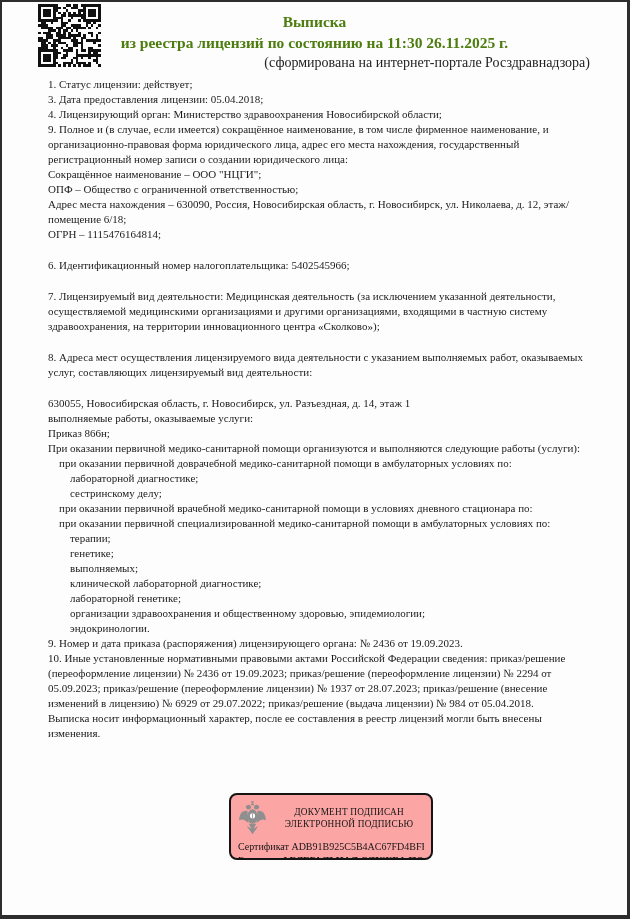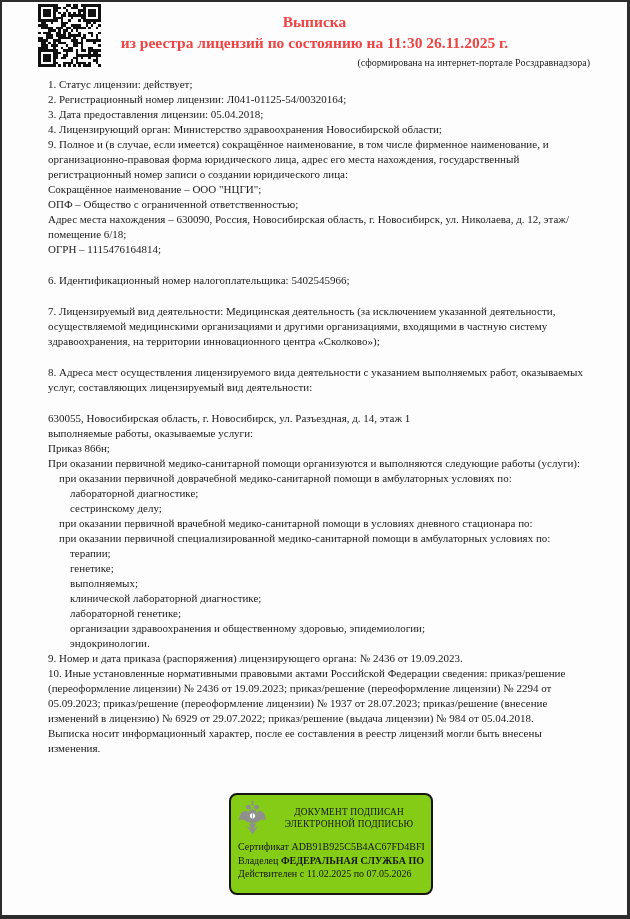--- a/index.html
+++ b/index.html
@@ -9,30 +9,30 @@
     font-family:"Liberation Serif","DejaVu Serif",serif;
     color:#1b1b1b;
     overflow:hidden;
   }
   .page{
     position:absolute;left:2px;top:2px;right:3px;bottom:4px;
     background:#fdfdfd;overflow:hidden;
   }
   .qr{position:absolute;left:36px;top:2px;width:63px;height:63px;fill:#111;shape-rendering:crispEdges;}
   .header{margin-top:9px;text-align:center;}
-  .title{font-weight:bold;font-size:15.5px;line-height:21px;color:#ef4444;text-align:center;}
-  .note{text-align:right;font-size:10px;line-height:12px;padding-right:37px;margin-top:4px;color:#222;}
+  .title{font-weight:bold;font-size:15.5px;line-height:21px;color:#4d7c0f;text-align:center;}
+  .note{text-align:right;font-size:14px;line-height:12px;padding-right:37px;margin-top:4px;color:#222;}
   .content{margin-top:8px;padding:0 36px 0 46px;font-size:11px;line-height:15px;}
   .para{margin:0;}
   .para.gap{margin-top:16px;}
   .para.ind1{text-indent:11px;}
   .para.ind2{padding-left:22px;}
   .stamp{
-    position:absolute;left:227px;top:791px;width:204px;height:102px;
-    border:2px solid #151515;border-radius:8px;background:#84cc16;
+    position:absolute;left:227px;top:791px;width:204px;height:67px;
+    border:2px solid #151515;border-radius:8px;background:#fca5a5;
     box-sizing:border-box;padding:5px 7px 3px 7px;overflow:hidden;
   }
   .stamp-head{display:flex;align-items:center;gap:7px;}
   .emblem{width:29px;height:36px;flex:none;}
   .stamp-titles{flex:1;text-align:center;font-size:9.3px;line-height:12px;color:#151515;letter-spacing:0.2px;}
   .stamp-lines{margin-top:4px;font-size:10px;line-height:13.5px;color:#151515;}
   .sline{white-space:nowrap;overflow:hidden;}
   .sline b{font-weight:bold;}
 </style>
 </head>
@@ -386,21 +386,20 @@
       </svg>
 
     <div class="header">
       <div class="title">Выписка</div>
       <div class="title">из реестра лицензий по состоянию на 11:30 26.11.2025 г.</div>
       <div class="note">(сформирована на интернет-портале Росздравнадзора)</div>
     </div>
 
     <div class="content">
         <div class="para ind0">1. Статус лицензии: действует;</div>
-        <div class="para ind0">2. Регистрационный номер лицензии: Л041-01125-54/00320164;</div>
         <div class="para ind0">3. Дата предоставления лицензии: 05.04.2018;</div>
         <div class="para ind0">4. Лицензирующий орган: Министерство здравоохранения Новосибирской области;</div>
         <div class="para ind0">9. Полное и (в случае, если имеется) сокращённое наименование, в том числе фирменное наименование, и организационно-правовая форма юридического лица, адрес его места нахождения, государственный регистрационный номер записи о создании юридического лица:</div>
         <div class="para ind0">Сокращённое наименование – ООО "НЦГИ";</div>
         <div class="para ind0">ОПФ – Общество с ограниченной ответственностью;</div>
         <div class="para ind0">Адрес места нахождения – 630090, Россия, Новосибирская область, г. Новосибирск, ул. Николаева, д. 12, этаж/помещение 6/18;</div>
         <div class="para ind0">ОГРН – 1115476164814;</div>
         <div class="para ind0 gap">6. Идентификационный номер налогоплательщика: 5402545966;</div>
         <div class="para ind0 gap">7. Лицензируемый вид деятельности: Медицинская деятельность (за исключением указанной деятельности, осуществляемой медицинскими организациями и другими организациями, входящими в частную систему здравоохранения, на территории инновационного центра «Сколково»);</div>
         <div class="para ind0 gap">8. Адреса мест осуществления лицензируемого вида деятельности с указанием выполняемых работ, оказываемых услуг, составляющих лицензируемый вид деятельности:</div>

